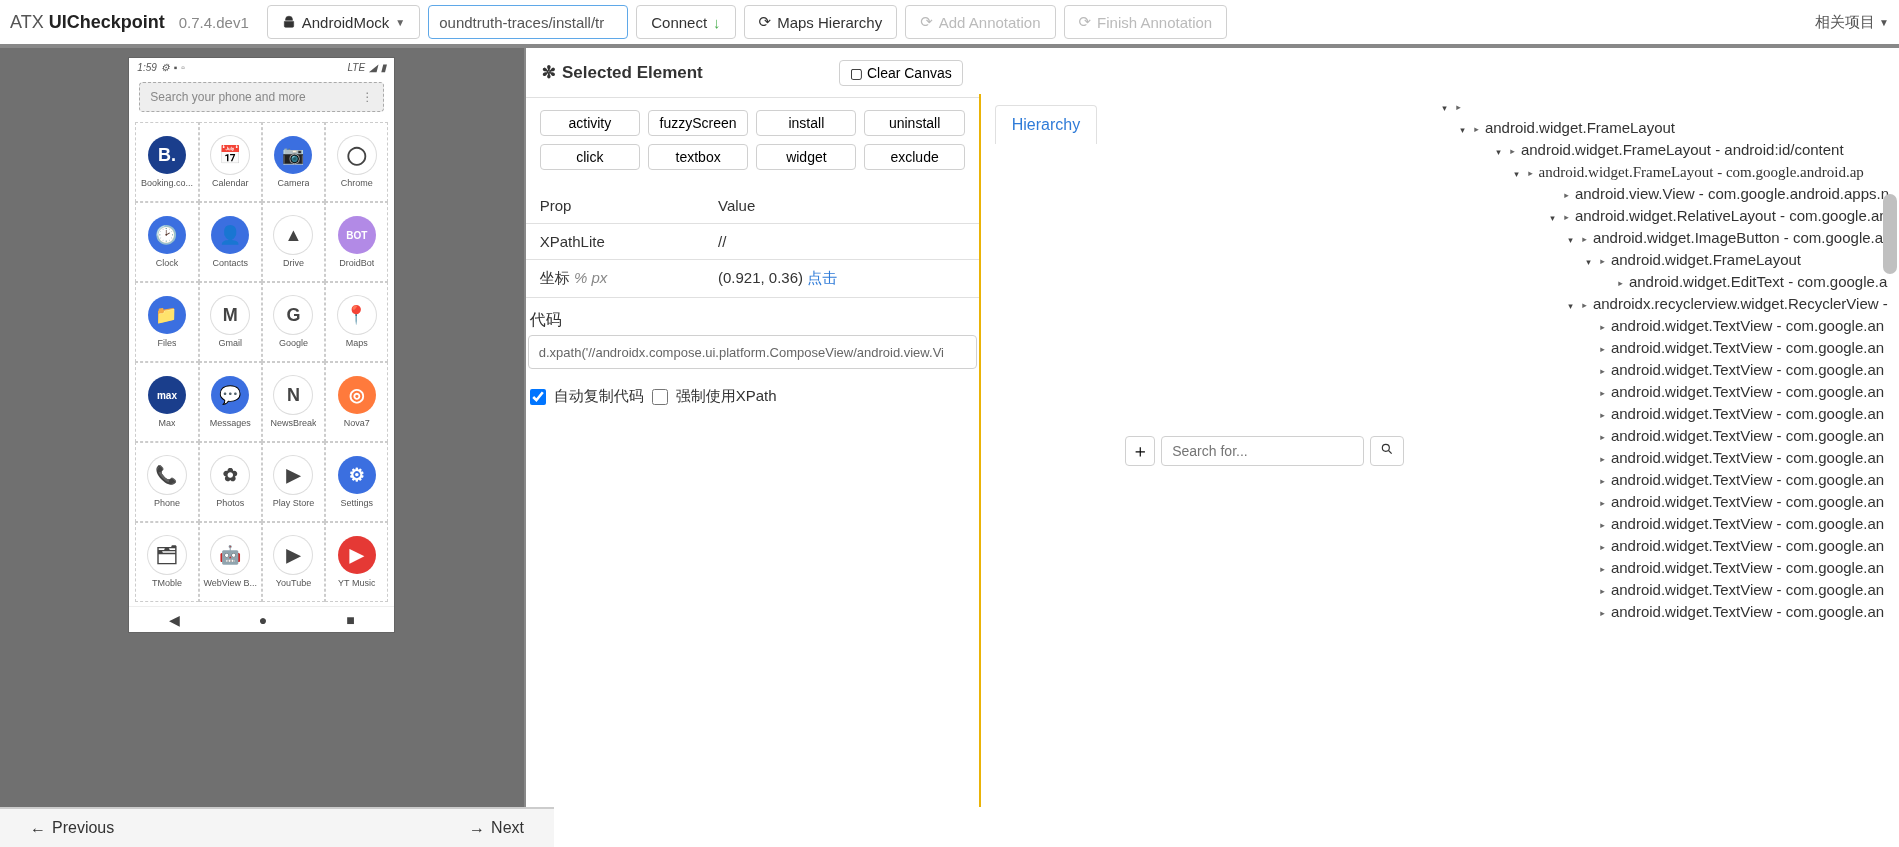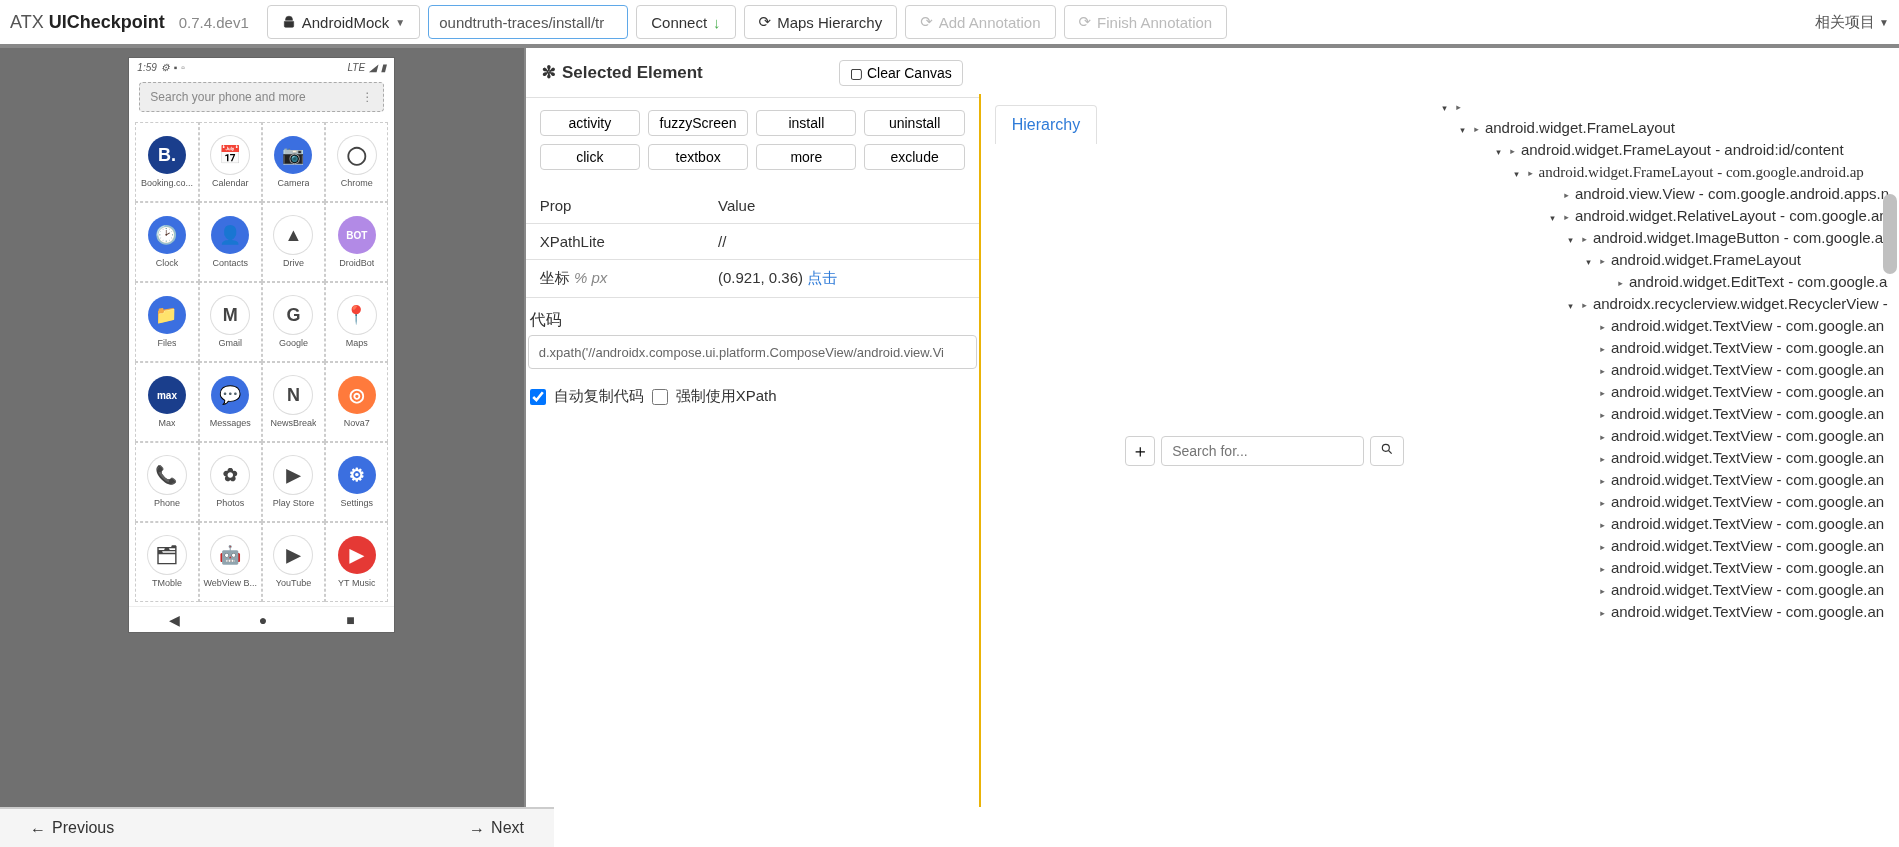--- a/index.html
+++ b/index.html
@@ -247,21 +247,21 @@
         <span>Clear Canvas</span>
       </button>
     </div>
     <div class="btn-grid" id="btngrid">
         <button>activity</button>
         <button>fuzzyScreen</button>
         <button>install</button>
         <button>uninstall</button>
         <button>click</button>
         <button>textbox</button>
-        <button>more</button>
+        <button>widget</button>
         <button>exclude</button>
       </div>
     <table class="prop-table">
       <thead>
         <tr>
           <th>Prop</th>
           <th>Value</th>
         </tr>
       </thead>
       <tbody id="proprows">

